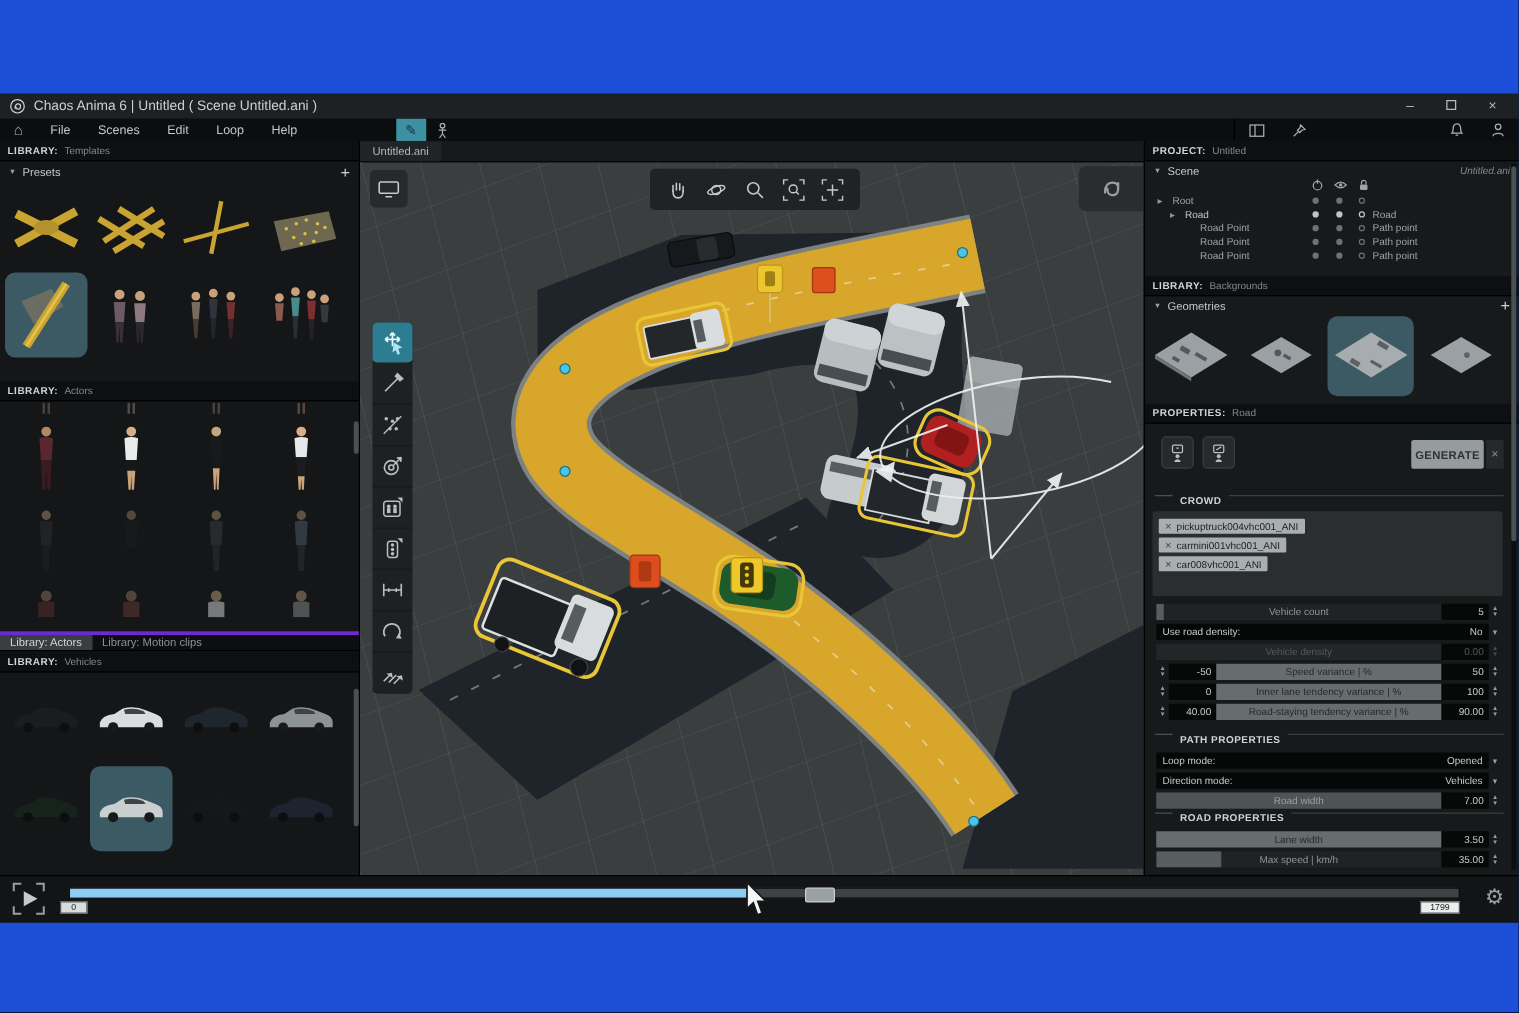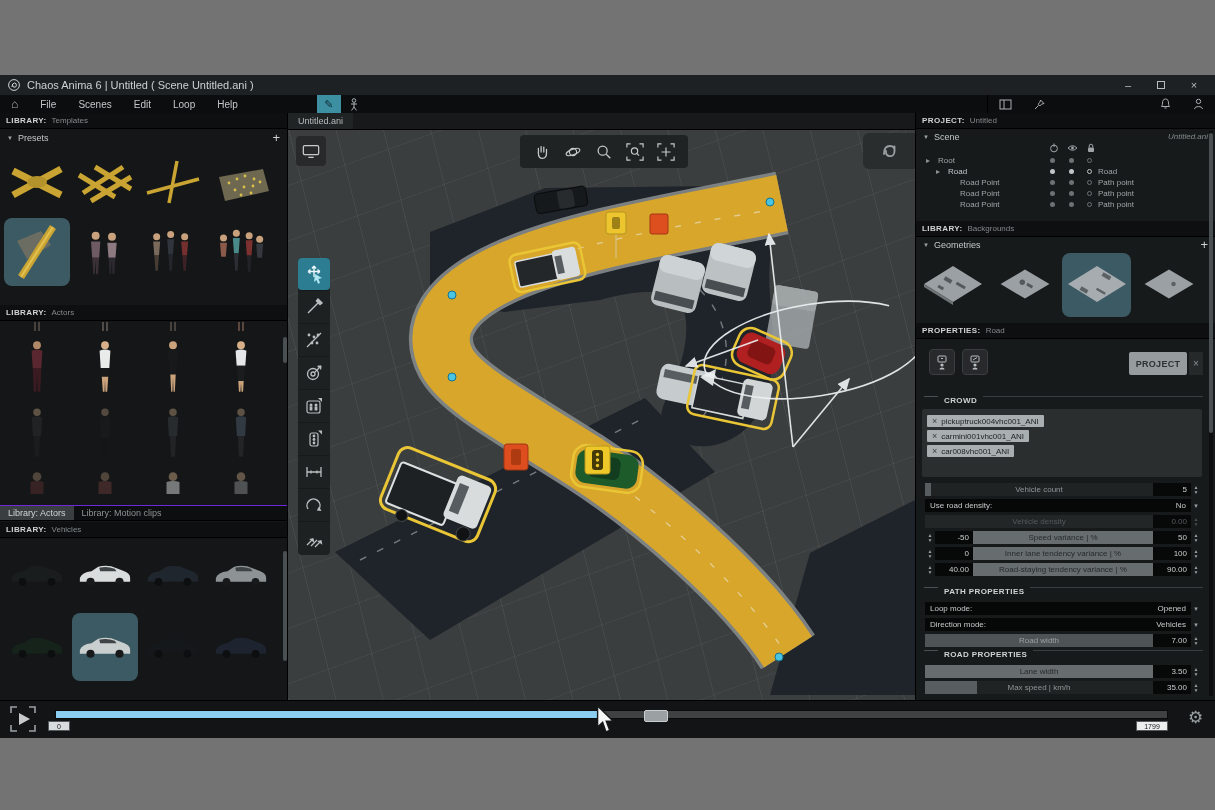--- a/index.html
+++ b/index.html
@@ -1,17 +1,17 @@
 <!DOCTYPE html>
 <html><head>
 <meta charset="utf-8">
 <style>
   html,body{margin:0;padding:0;background:#000;}
   *{box-sizing:border-box;font-family:"Liberation Sans",sans-serif;}
-  #stage{position:relative;width:1215px;height:810px;background:#737373;overflow:hidden;}
+  #stage{position:relative;width:1215px;height:810px;background:#1d4ed8;overflow:hidden;}
   .abs{position:absolute;}
   
   #app{position:absolute;left:0;top:75px;width:1215px;height:663px;background:#101213;}
   #titlebar{position:absolute;left:0;top:0;width:100%;height:20px;background:#1d2124;display:flex;align-items:center;padding:0 8px;color:#ccd0d1;font-size:11px;gap:7px;}
   #titlebar .wbtn{width:26px;text-align:center;color:#b8bcbe;font-size:11px;cursor:default;}
   .maxbox{display:inline-block;width:8px;height:8px;border:1px solid #b8bcbe;}
   #menubar{position:absolute;left:0;top:20px;width:100%;height:18px;background:#0b0d0e;display:flex;align-items:center;color:#c3c7c9;font-size:10px;}
   .menu-item{padding:0 11px;height:100%;display:flex;align-items:center;}
   .tealbtn{width:24px;height:18px;background:#3d8fa2;display:flex;align-items:center;justify-content:center;color:#10333b;font-size:11px;}
   
@@ -20,21 +20,21 @@
   .hdr .val{color:#84898b;}
   .secbar{display:flex;align-items:center;color:#c4c8c9;font-size:9px;padding:0 7px;height:17px;gap:5px;}
   .secbar .tri{font-size:6px;color:#9ca1a3;}
   .plus{margin-left:auto;color:#cfd3d4;font-size:13px;line-height:10px;}
   
   #leftpanel{position:absolute;left:0;top:38px;width:288px;height:587px;background:#141617;border-right:1px solid #000;}
   .grid4{display:flex;flex-wrap:wrap;padding:2px 4px;gap:2px;}
   .cell{width:66px;height:68px;display:flex;align-items:center;justify-content:center;border-radius:8px;}
   .cell.sel{background:#3c5a64;}
   .cellsm{width:66px;height:64px;display:flex;align-items:center;justify-content:center;border-radius:8px;}
-  .tabsrow{display:flex;background:#0c0e0f;height:16px;font-size:9px;align-items:stretch;border-top:1px solid #6d28d9;border-bottom:1px solid #000;}
+  .tabsrow{display:flex;background:#0c0e0f;height:16px;font-size:9px;align-items:stretch;border-top:3px solid #6d28d9;border-bottom:1px solid #000;}
   .tab{padding:0 8px;display:flex;align-items:center;color:#8d9294;}
   .tab.active{background:#3a3e40;color:#d0d4d5;}
   .vscroll{position:absolute;width:4px;background:#0c0e0f;right:1px;}
   .vthumb{position:absolute;width:4px;background:#4a4f52;border-radius:2px;right:1px;}
   
   #viewport{position:absolute;left:288px;top:38px;width:627px;height:587px;background:#17191a;}
   #vp-tabstrip{position:absolute;left:0;top:0;width:100%;height:17px;background:#17191a;border-bottom:1px solid #000;color:#b5b9bb;font-size:9px;display:flex;align-items:center;}
   #vp-tab{padding:0 10px;height:100%;display:flex;align-items:center;background:#212425;}
   #vp-scene{position:absolute;left:0;top:17px;width:627px;height:570px;background-color:#3b3e3f;
     background-image:repeating-linear-gradient(76deg,rgba(255,255,255,.055) 0 1px,transparent 1px 46px),
@@ -815,21 +815,21 @@
       </div>
       <div class="vbtn" style="position:static;width:26px;height:26px;border:1px solid #3a3e40;">
         <svg width="14" height="15" viewBox="0 0 14 15">
               <rect x="3" y="1" width="8" height="6" rx="1" fill="none" stroke="#b9bec0"></rect>
               <path d="M5,5 L9,2.5" stroke="#b9bec0"></path>
               <circle cx="7" cy="10" r="1.6" fill="#b9bec0"></circle>
               <path d="M4.5,14.5 C4.5,11.8 9.5,11.8 9.5,14.5" fill="#b9bec0"></path>
             </svg>
       </div>
     </div>
-    <div class="abs" style="top:239px;left:213px;width:58px;height:23px;background:#969b9e;border-radius:2px;display:flex;align-items:center;justify-content:center;color:#2e3234;font-size:9px;font-weight:bold;letter-spacing:.3px;">PROJECT</div>
+    <div class="abs" style="top:239px;left:213px;width:58px;height:23px;background:#969b9e;border-radius:2px;display:flex;align-items:center;justify-content:center;color:#2e3234;font-size:9px;font-weight:bold;letter-spacing:.3px;">GENERATE</div>
     <div class="abs" style="top:239px;left:273px;width:14px;height:23px;display:flex;align-items:center;justify-content:center;color:#8a8f91;font-size:10px;background:#26292a;">×</div>
 
     <div class="ph" style="top:283px">
           <span>CROWD</span>
         </div>
     <div class="abs" style="top:296px;left:6px;width:280px;height:68px;background:#2b2e2f;border-radius:2px;padding:6px 5px;">
       <div class="chip">
             <span class="x">×</span>
             <span>pickuptruck004vhc001_ANI</span>
           </div>

